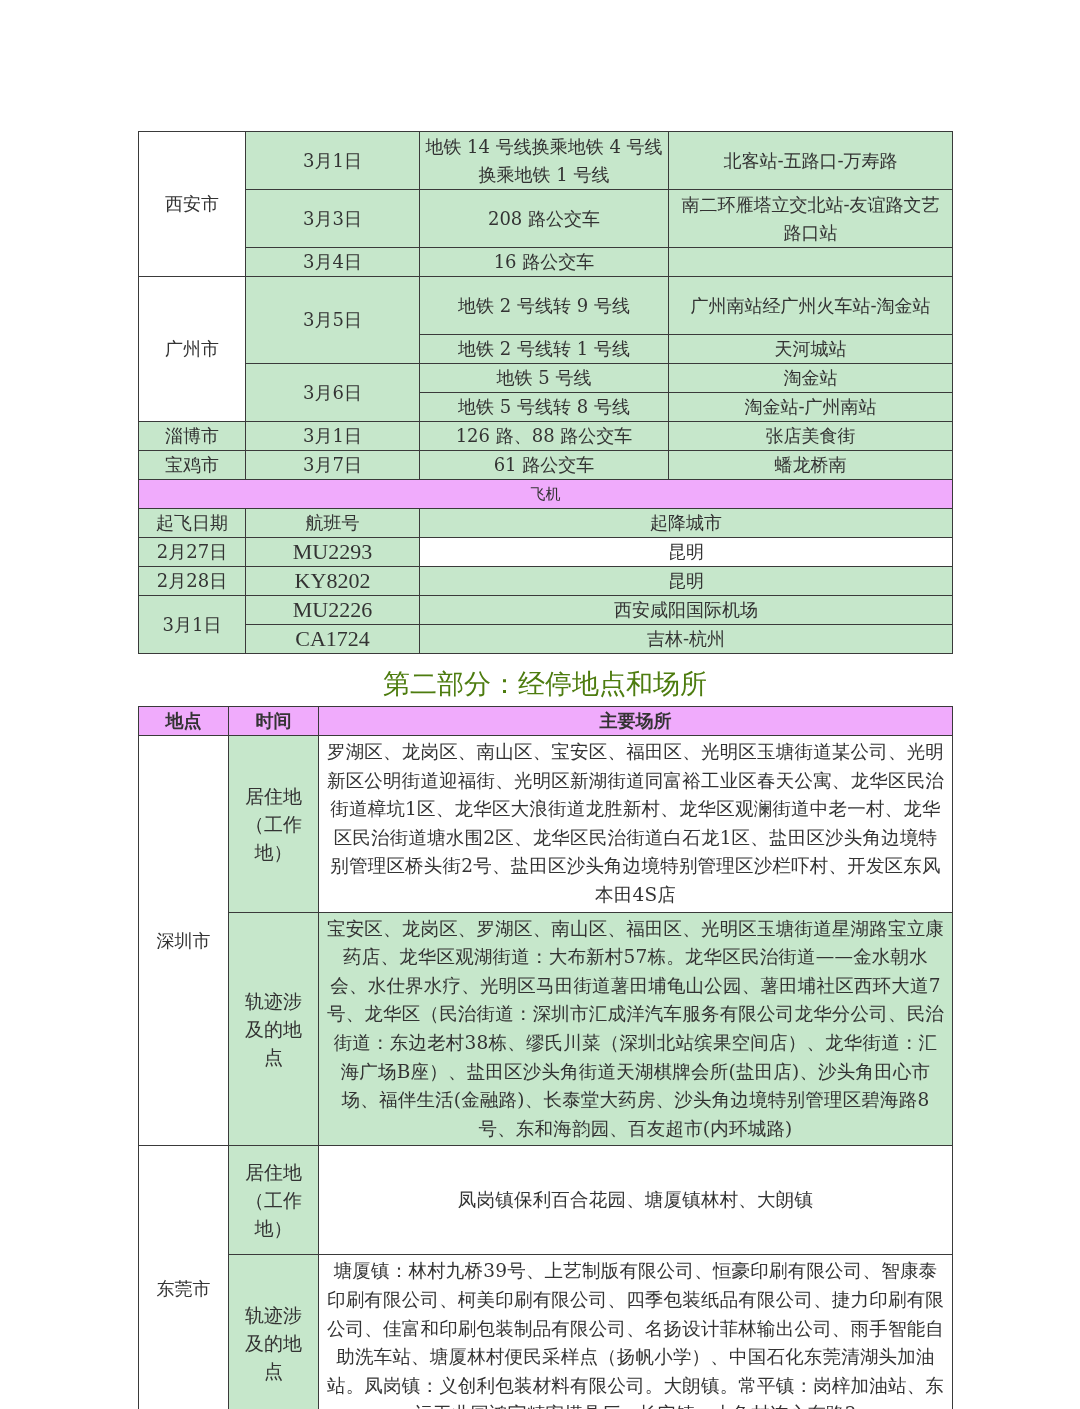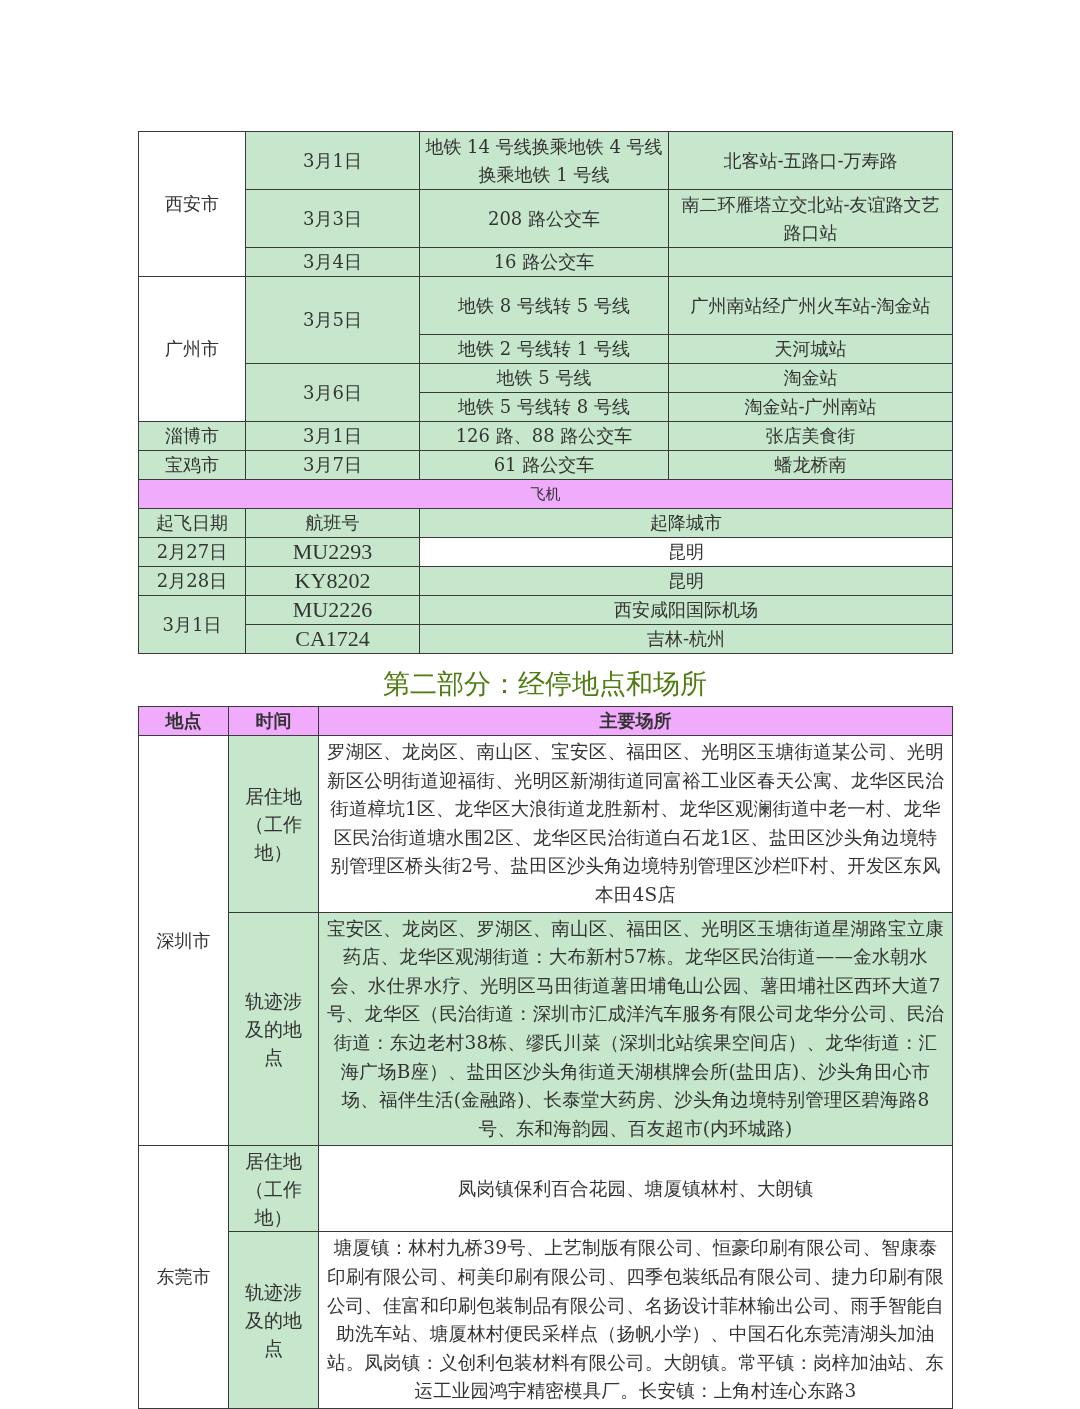--- a/index.html
+++ b/index.html
@@ -16,21 +16,21 @@
   #t1 { left: 138px; top: 131px; width: 814px; }
   #t1 .r58 td { height: 58px; }
   #t1 td { height: 29px; }
   .mono { font-family: Liberation Serif, serif; font-size: 22px; }
 
   #section2-title { position: absolute; left: 138px; width: 814px; top: 664px; text-align: center; font-size: 27px; line-height: 40px; color: #4d7c0f; }
 
   #t2 { left: 138px; top: 706px; width: 814px; }
   #t2 .hdr td { height: 27px; font-weight: bold; font-family: "DejaVu Sans", "Liberation Sans", sans-serif; font-size: 18px; color: #333; }
   #t2 td.body { font-size: 18.5px; line-height: 28.6px; letter-spacing: 0.2px; padding: 2px 6px; text-align: center; }
-  #t2 td.label { font-size: 19px; line-height: 28px; padding: 0 8px; }
+  #t2 td.label { font-size: 19px; line-height: 28px; padding: 12px 8px; }
   #t2 td.city { font-size: 18px; }
 </style>
 </head>
 <body>
 
 <table id="t1">
   <colgroup>
     <col style="width:107px">
       <col style="width:174px">
       <col style="width:249px">
@@ -49,21 +49,21 @@
       <td class="g">南二环雁塔立交北站-友谊路文艺路口站</td>
     </tr>
     <tr>
       <td class="g">3月4日</td>
       <td class="g">16 路公交车</td>
       <td class="g"></td>
     </tr>
     <tr class="r58">
       <td class="w" rowspan="4">广州市</td>
       <td class="g" rowspan="2">3月5日</td>
-      <td class="g">地铁 8 号线转 5 号线</td>
+      <td class="g">地铁 2 号线转 9 号线</td>
       <td class="g">广州南站经广州火车站-淘金站</td>
     </tr>
     <tr>
       <td class="g">地铁 2 号线转 1 号线</td>
       <td class="g">天河城站</td>
     </tr>
     <tr>
       <td class="g" rowspan="2">3月6日</td>
       <td class="g">地铁 5 号线</td>
       <td class="g">淘金站</td>

